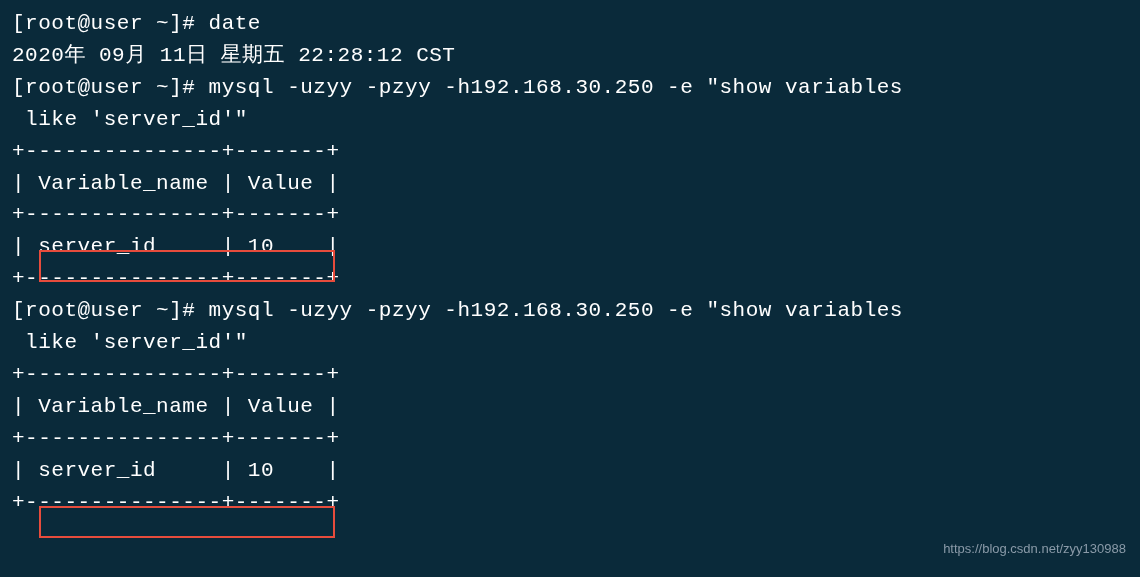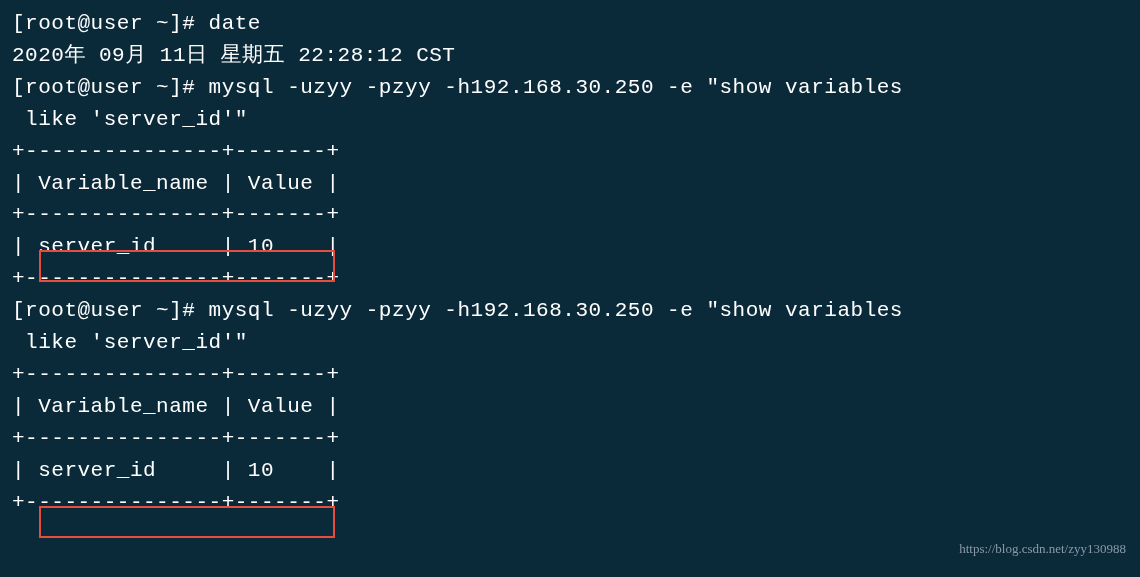--- a/index.html
+++ b/index.html
@@ -29,21 +29,21 @@
       border: 2px solid #e74c3c;
       background: transparent;
       pointer-events: none;
     }
     .watermark {
       position: absolute;
       bottom: 18px;
       right: 14px;
       font-size: 13px;
       color: #8a9aa8;
-      font-family: Liberation Serif, serif;
+      font-family: Liberation Sans, sans-serif;
       letter-spacing: 0;
     }
   </style>
 </head>
 <body>
 
 <div class="terminal-line">[root@user ~]# date</div>
 <div class="terminal-line">2020年 09月 11日 星期五 22:28:12 CST</div>
 <div class="terminal-line">[root@user ~]# mysql -uzyy -pzyy -h192.168.30.250 -e "show variables</div>
 <div class="terminal-line"> like 'server_id'"</div>

